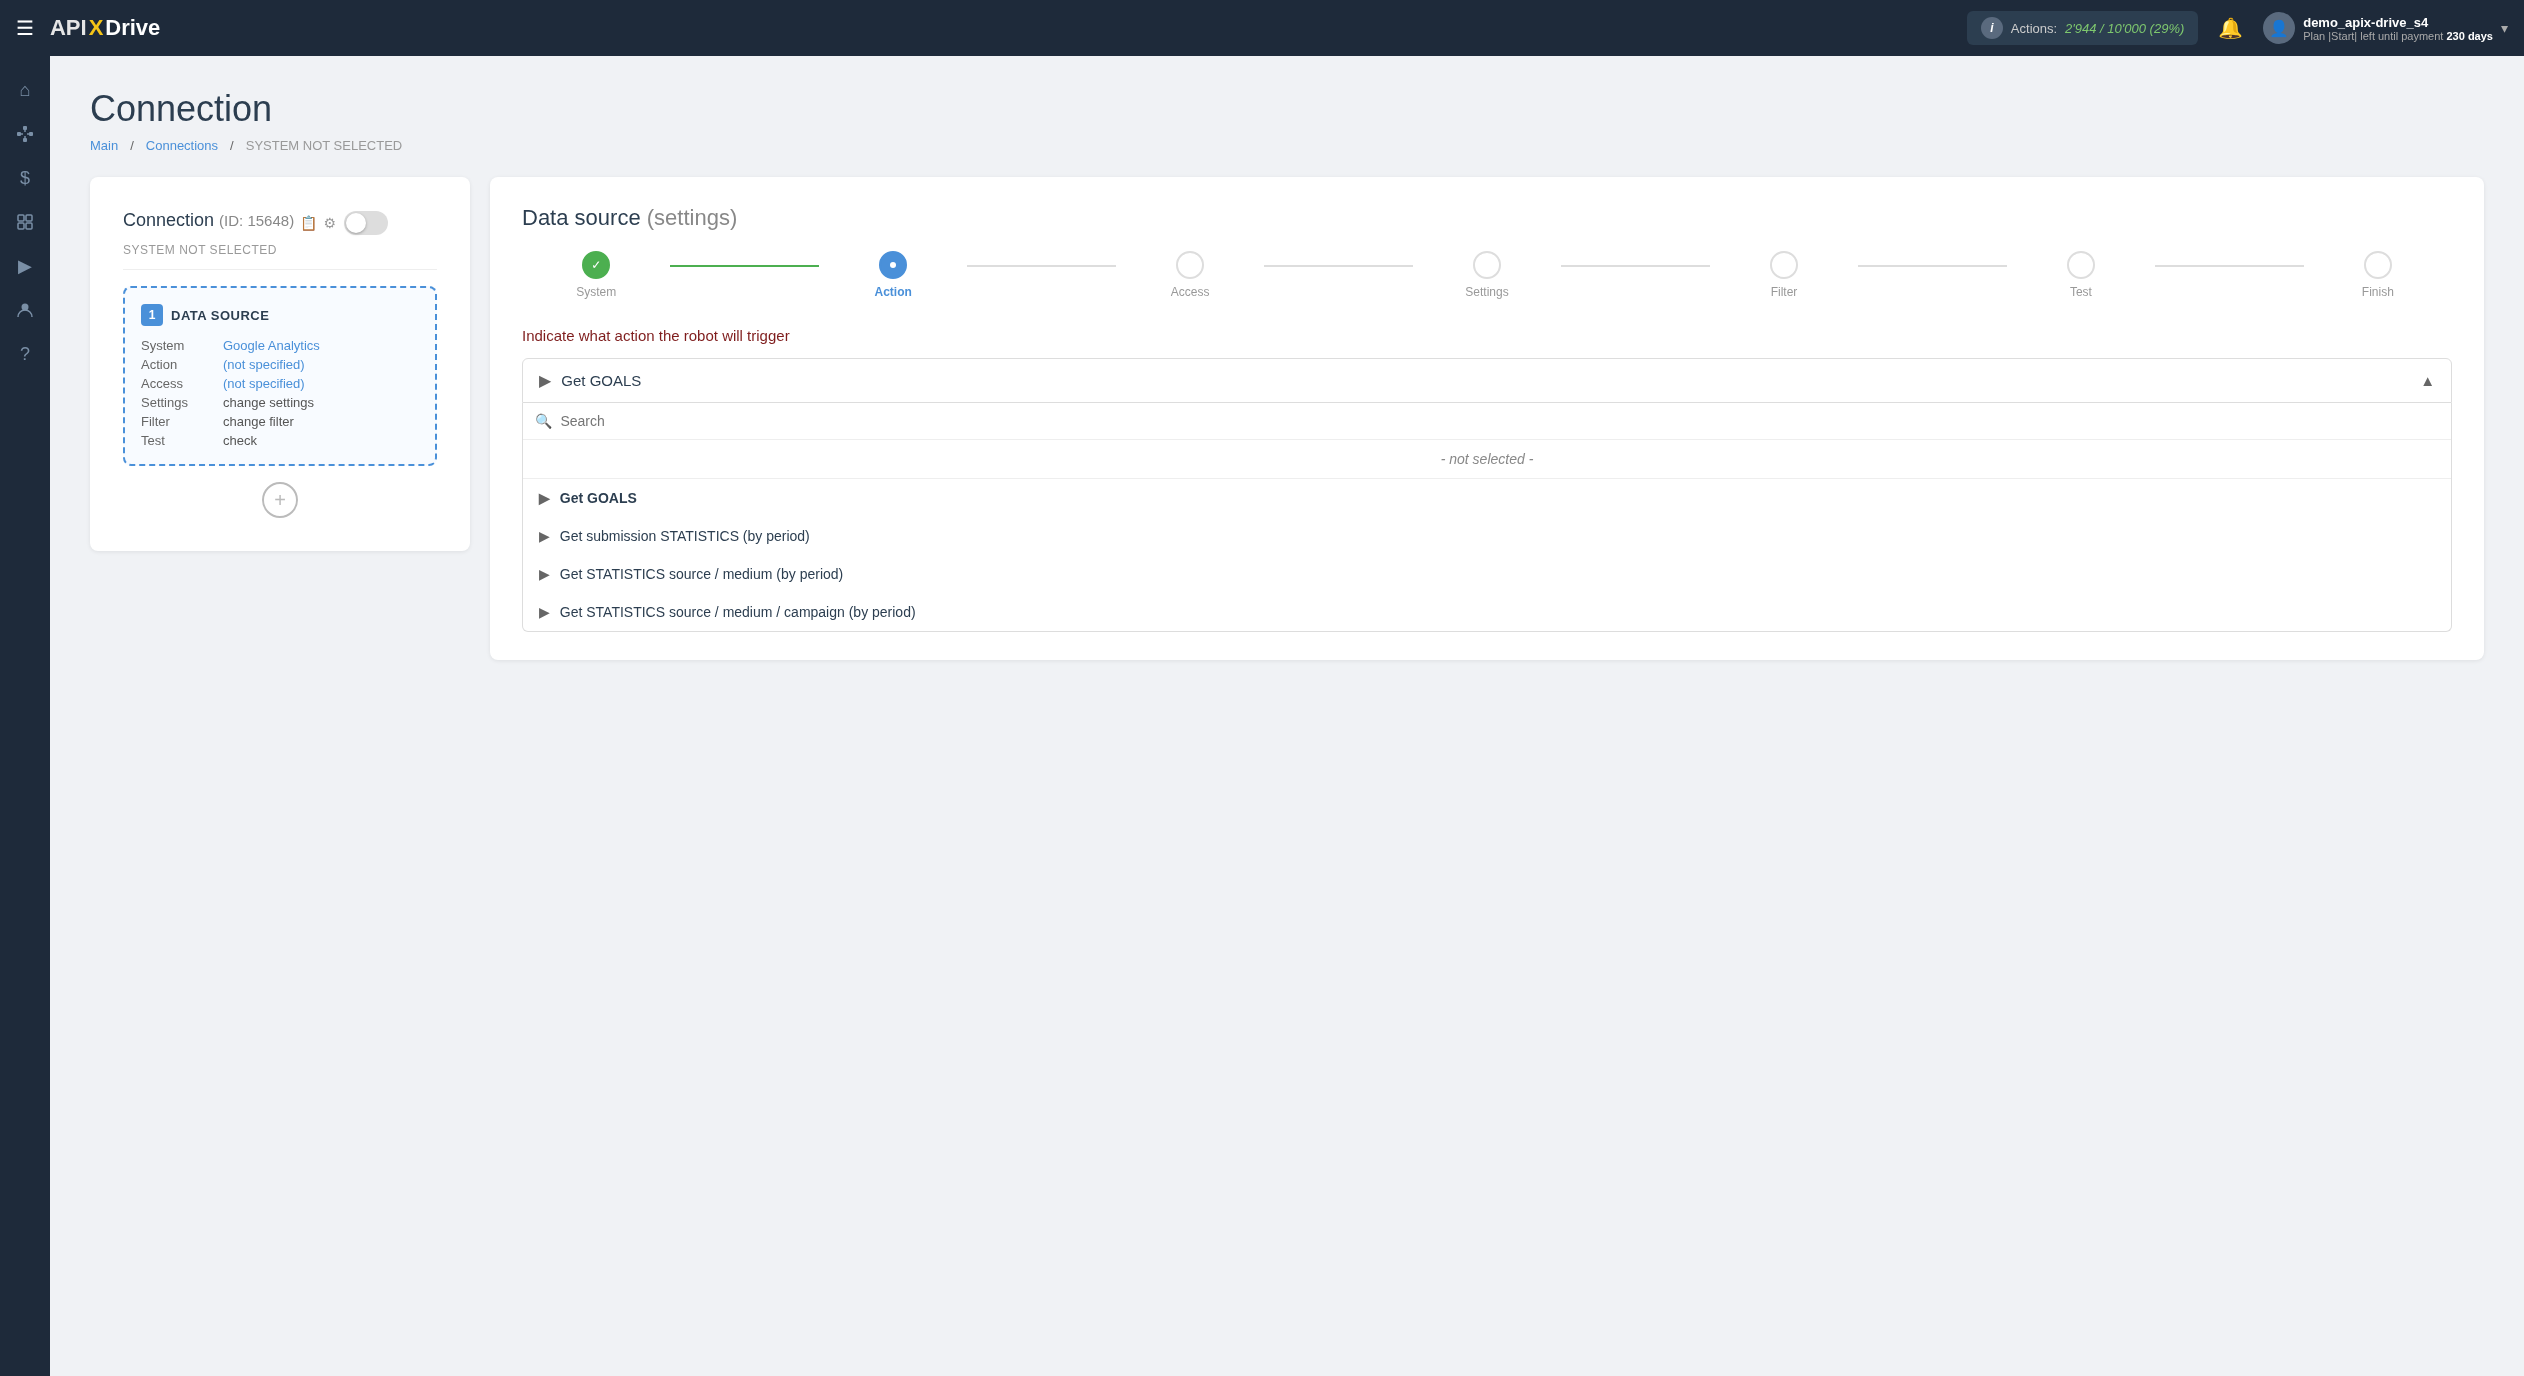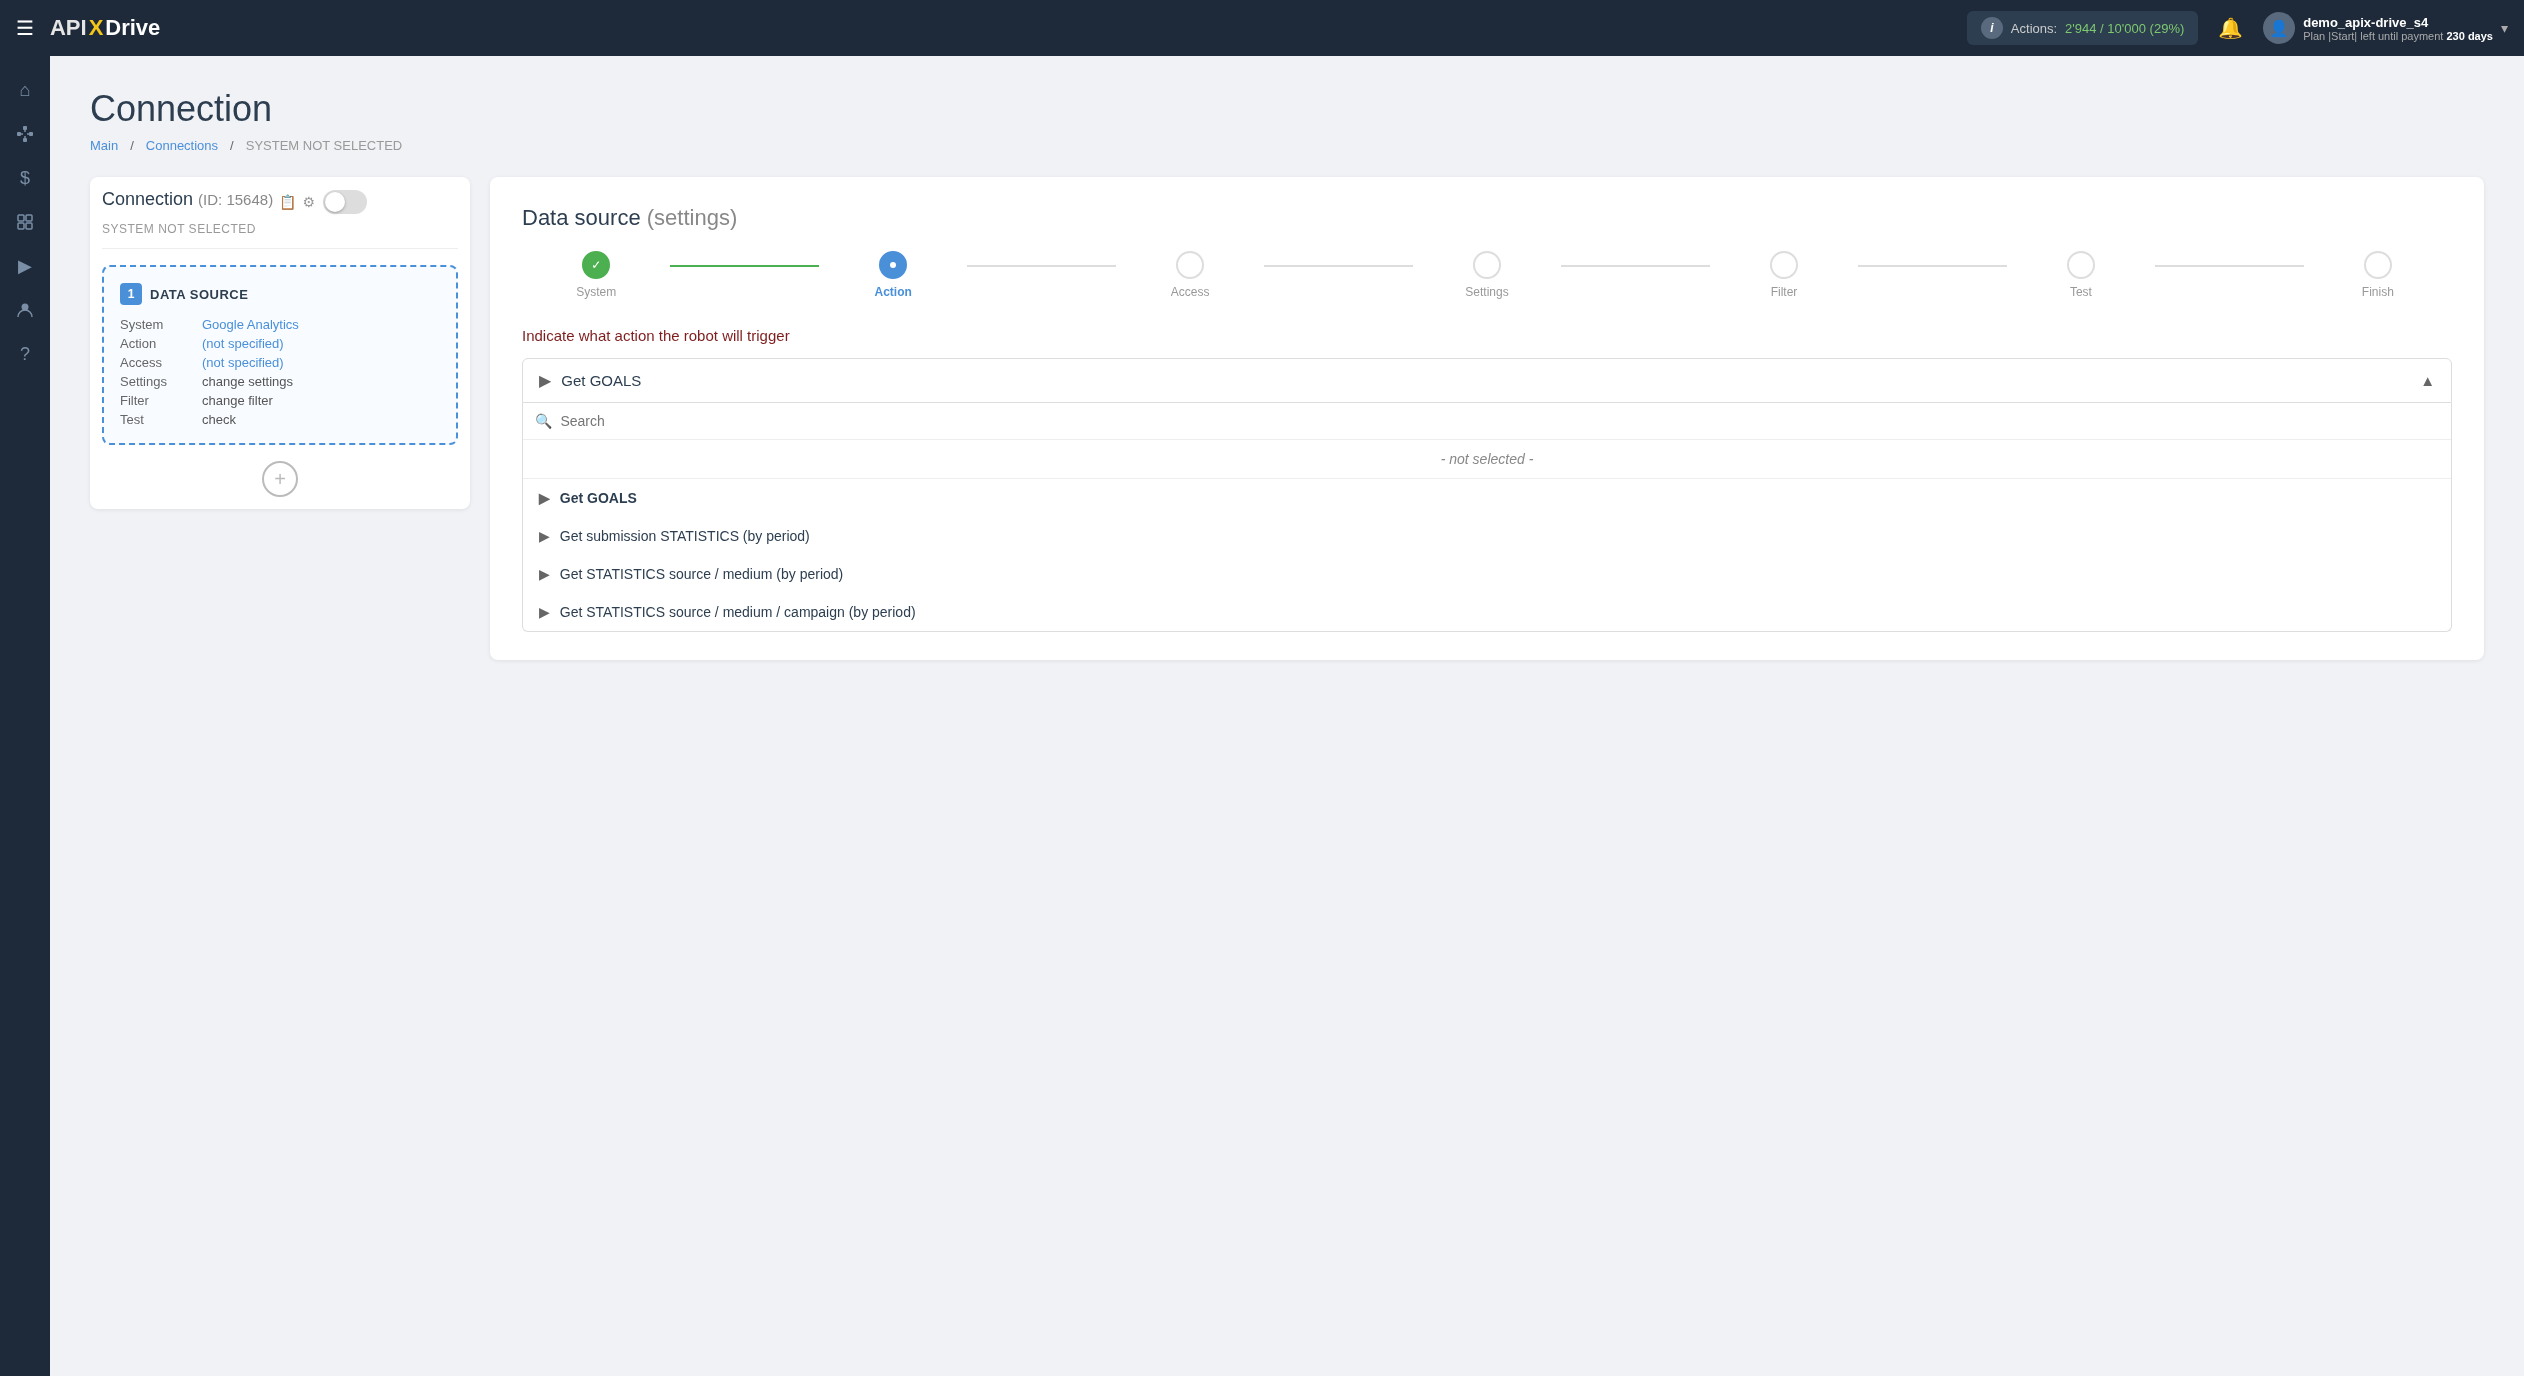--- a/index.html
+++ b/index.html
@@ -24,21 +24,21 @@
       background: #2c3e50;
       border-radius: 6px;
       padding: 6px 14px;
       display: flex;
       align-items: center;
       gap: 8px;
       color: #fff;
     }
     .actions-badge .info-icon { width: 22px; height: 22px; border-radius: 50%; background: #5a6a7e; display: flex; align-items: center; justify-content: center; font-size: 12px; color: #fff; font-style: italic; font-weight: bold; }
     .actions-badge .label { font-size: 13px; color: #ccc; }
-    .actions-badge .count { font-size: 13px; color: #7ec86e; }
+    .actions-badge .count { font-size: 13px; color: #7ec86e; font-style: italic; }
     .bell-icon { color: #ccc; font-size: 20px; cursor: pointer; margin: 0 8px; }
     .user-section { display: flex; align-items: center; gap: 8px; color: #fff; font-size: 13px; }
     .user-avatar { width: 32px; height: 32px; border-radius: 50%; background: #5a6a7e; display: flex; align-items: center; justify-content: center; color: #fff; font-size: 16px; }
     .user-info { display: flex; flex-direction: column; }
     .user-name { font-weight: 600; font-size: 13px; }
     .user-plan { font-size: 11px; color: #aaa; }
     .user-plan strong { color: #fff; }
     .chevron-down { color: #aaa; font-size: 14px; cursor: pointer; }
 
     
@@ -77,21 +77,21 @@
     .breadcrumb span { color: #666; }
     .breadcrumb .current { color: #999; text-transform: uppercase; font-weight: 500; }
 
     
     .cards-row { display: flex; gap: 20px; align-items: flex-start; }
 
     
     .left-card {
       background: #fff;
       border-radius: 8px;
-      padding: 12px;
+      padding: 33px;
       width: 380px;
       flex-shrink: 0;
       box-shadow: 0 1px 4px rgba(0,0,0,0.08);
     }
     .card-title { font-size: 18px; font-weight: 400; color: #2c3e50; margin-bottom: 4px; }
     .card-icons { display: inline-flex; gap: 6px; margin-left: 6px; }
     .card-icon-btn { color: #999; font-size: 14px; cursor: pointer; }
     .toggle-switch {
       display: inline-flex; align-items: center;
       background: #ddd; border-radius: 12px;

